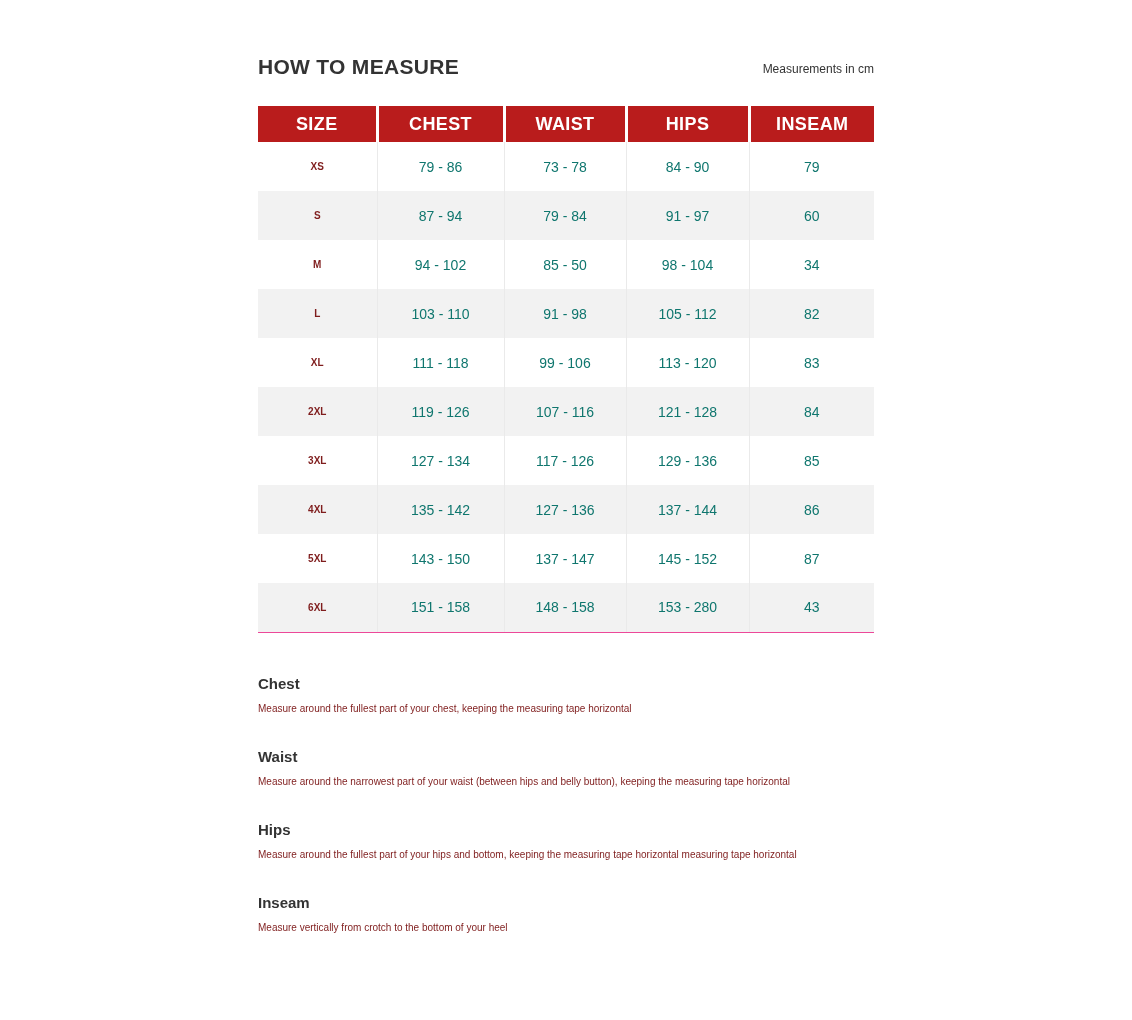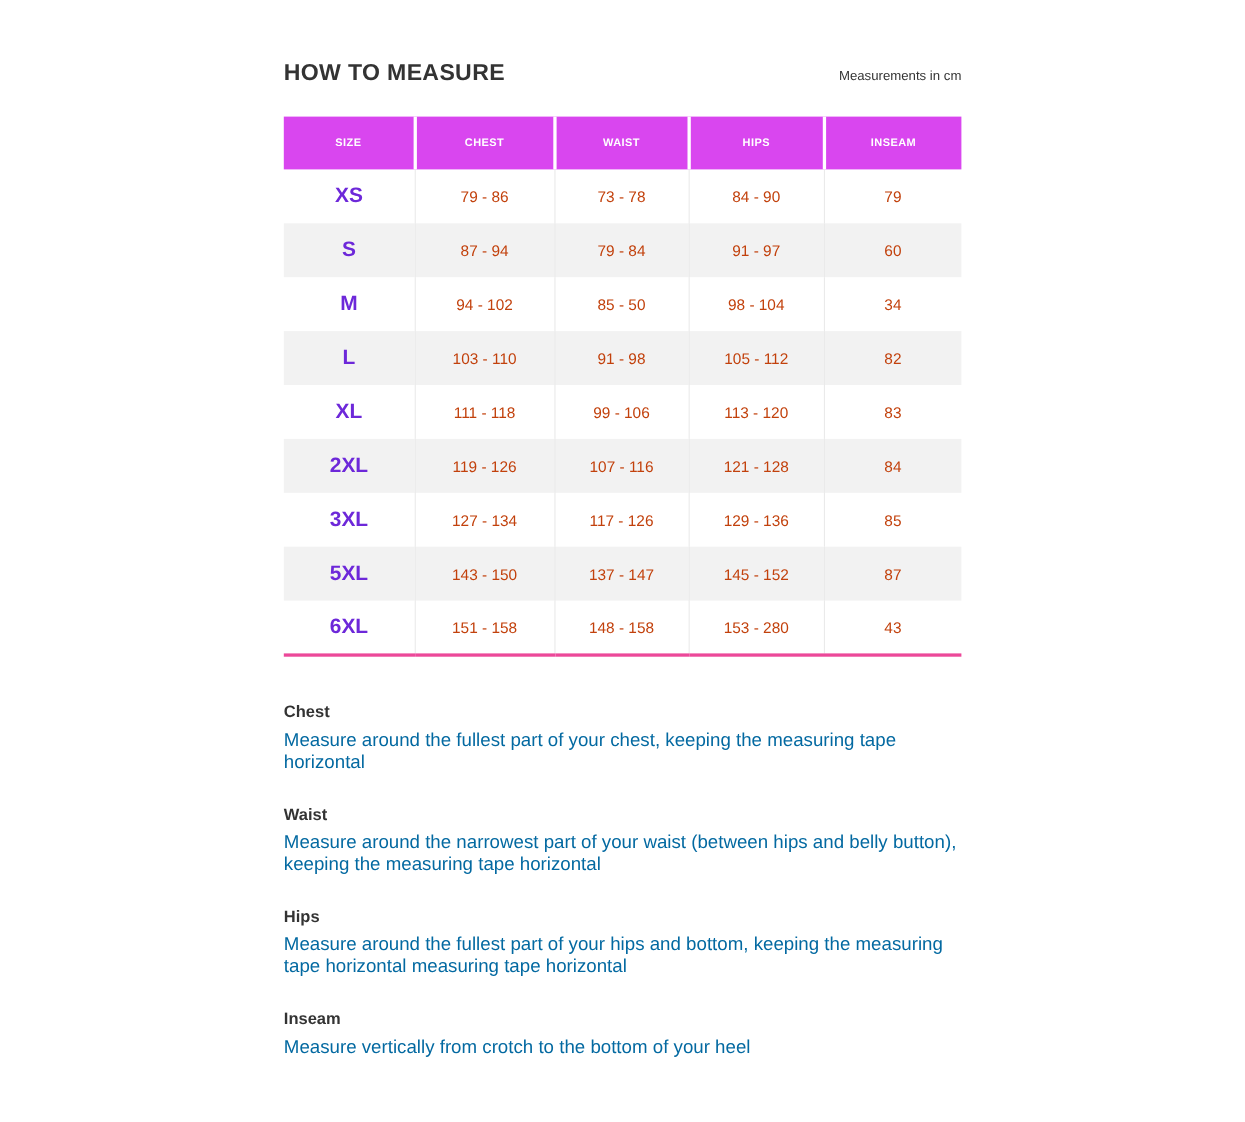--- a/index.html
+++ b/index.html
@@ -34,74 +34,74 @@
     color: #333333;
     padding-bottom: 3px;
     text-align: right;
   }
   table.size-chart {
     width: 616px;
     border-collapse: collapse;
     table-layout: fixed;
   }
   table.size-chart thead th {
-    background: #d946ef;
+    background: #b91c1c;
     color: #ffffff;
-    height: 48px;
-    font-size: 10px;
+    height: 36px;
+    font-size: 18px;
     font-weight: 700;
     letter-spacing: 0.4px;
     text-align: center;
     vertical-align: middle;
     padding: 0;
   }
   table.size-chart thead th + th {
     border-left: 3px solid #ffffff;
   }
   table.size-chart tbody td {
     height: 49px;
     text-align: center;
     vertical-align: middle;
     font-size: 14px;
-    color: #c2410c;
+    color: #0f766e;
     padding: 0;
   }
   table.size-chart tbody td + td {
     border-left: 1px solid #EAEAEA;
   }
   table.size-chart tbody tr:nth-child(even) {
     background: #F2F2F2;
   }
   table.size-chart tbody tr:last-child td {
-    border-bottom: 3px solid #ec4899;
+    border-bottom: 1px solid #ec4899;
   }
   table.size-chart tbody td.size-col {
     font-weight: 700;
-    color: #6d28d9;
-    font-size: 19px;
+    color: #7f1d1d;
+    font-size: 10px;
   }
   .guides {
     margin-top: 42px;
   }
   .guide-section {
     margin-bottom: 29px;
   }
   .guide-section:last-child {
     margin-bottom: 0;
   }
   .guide-heading {
     font-size: 15px;
     font-weight: 700;
     color: #333333;
     margin: 0 0 7px 0;
   }
   .guide-text {
-    font-size: 17px;
+    font-size: 10px;
     line-height: 20px;
-    color: #0369a1;
+    color: #7f1d1d;
     margin: 0;
   }
 </style>
 </head>
 <body>
 
 <div class="content">
 
   <div class="title-row">
     <h1 class="page-title">HOW TO MEASURE</h1>
@@ -169,20 +169,27 @@
         <td>84</td>
       </tr>
       <tr>
         <td class="size-col">3XL</td>
         <td>127 - 134</td>
         <td>117 - 126</td>
         <td>129 - 136</td>
         <td>85</td>
       </tr>
       <tr>
+        <td class="size-col">4XL</td>
+        <td>135 - 142</td>
+        <td>127 - 136</td>
+        <td>137 - 144</td>
+        <td>86</td>
+      </tr>
+      <tr>
         <td class="size-col">5XL</td>
         <td>143 - 150</td>
         <td>137 - 147</td>
         <td>145 - 152</td>
         <td>87</td>
       </tr>
       <tr>
         <td class="size-col">6XL</td>
         <td>151 - 158</td>
         <td>148 - 158</td>

